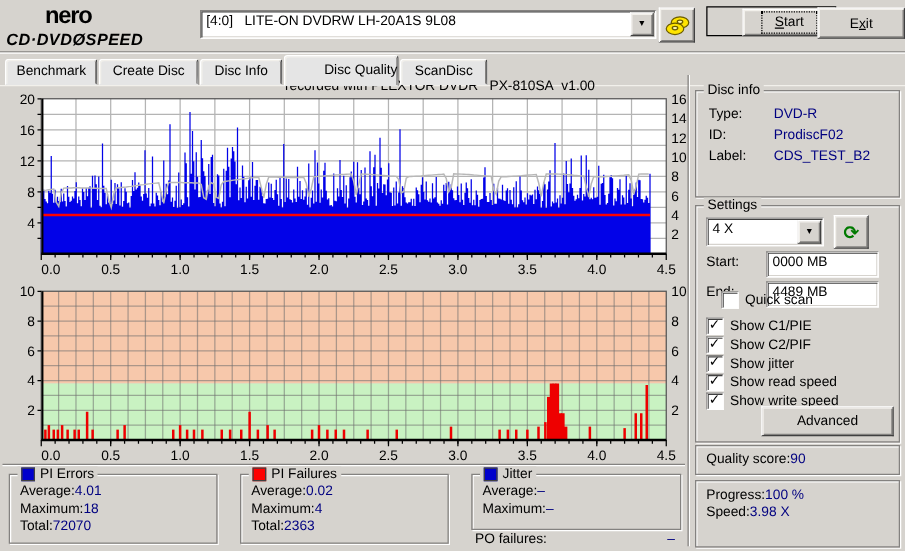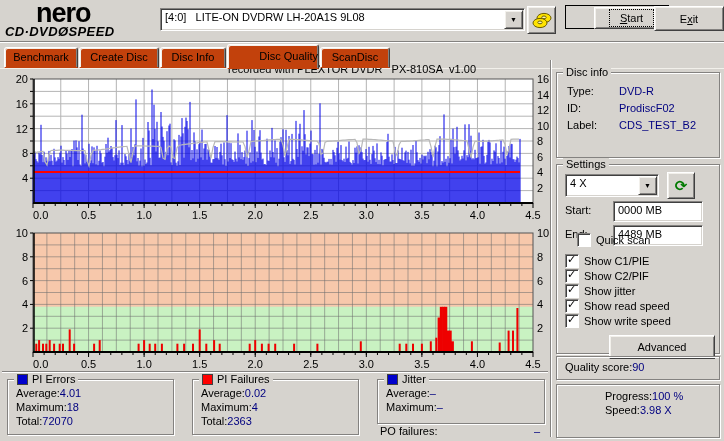--- a/index.html
+++ b/index.html
@@ -14,23 +14,23 @@
   .groupbox{border:1px solid #848280;box-shadow:1px 1px 0 #ffffff, inset 1px 1px 0 #ffffff;}
   .group-title{position:absolute;top:-7px;left:6px;background:#d6d3ce;padding:0 3px;display:flex;align-items:center;gap:4px;line-height:12px;white-space:nowrap;}
   .sq{width:9px;height:9px;display:inline-block;border:1px solid #404040;}
   .hr-groove{border-top:1px solid #848280;border-bottom:1px solid #ffffff;height:0;}
   .vr-groove{border-left:1px solid #848280;border-right:1px solid #ffffff;width:0;}
   .btn{display:flex;align-items:center;justify-content:center;cursor:default;user-select:none;}
   .btn-default-rim{border:1px solid #000;padding:1px;background:#d6d3ce;}
   .focus-rect{border:1px dotted #000;padding:1px 10px;line-height:14px;}
   .ul{text-decoration:underline;}
   .navy{color:#000080;}
-  .logo1{font-weight:900;font-size:27px;letter-spacing:-1px;line-height:24px;}
+  .logo1{font-weight:900;font-size:19px;letter-spacing:-1px;line-height:24px;}
   .logo2{font-weight:bold;font-style:italic;font-size:13px;letter-spacing:0.4px;line-height:12px;}
-  .tab{position:absolute;top:2px;height:19px;background:#c2410c;text-align:center;line-height:19px;
+  .tab{position:absolute;top:2px;height:19px;background:#e5e5e5;text-align:center;line-height:19px;
     border:1px solid;border-color:#ffffff #404040 transparent #ffffff;border-radius:3px 3px 0 0;
     box-shadow:inset 1px 1px 0 #f2f0eb, inset -1px 0 0 #848280;z-index:1;}
   .tab.active{top:-1px;height:23px;line-height:22px;z-index:3;text-align:right;}
   .tabline{position:absolute;left:0;top:68px;width:724px;height:1px;background:#f2f0eb;z-index:0;}
   .check-row{position:absolute;left:8px;display:flex;align-items:center;gap:5px;height:14px;}
   .checkbox{width:12px;height:12px;background:#fff;border:1px solid;border-color:#848280 #fff #fff #848280;
     box-shadow:inset 1px 1px 0 #404040;position:relative;flex:0 0 auto;}
   .mark{position:absolute;left:1px;top:-2px;font-size:11px;font-weight:bold;color:#000;}
   .stat-row{display:flex;padding:0 8px;line-height:14px;}
   .info-row{display:flex;padding:0 0 0 10px;line-height:17px;}
@@ -462,34 +462,34 @@
         </span>
         <span>Show read speed</span>
       </div>
     <div class="check-row" style="top:149px;">
         <span class="checkbox">
           <span class="mark">✓</span>
         </span>
         <span>Show write speed</span>
       </div>
 
-    <div class="abs raised btn" style="left:52px;top:160px;width:104px;height:22px;margin-top:10px;">
+    <div class="abs raised btn" style="left:52px;top:160px;width:104px;height:22px;">
         <span>Advanced</span>
       </div>
   </div>
 
   <div class="abs groupbox" style="left:556px;top:356px;width:162px;height:22px;">
     <div class="stat-row" style="line-height:20px;">
         <span>Quality score:</span>
         <span class="navy">90</span>
       </div>
   </div>
 
   <div class="abs groupbox" style="left:556px;top:384px;width:162px;height:52px;">
-    <div style="padding-top:4px;padding-left:40px;">
+    <div style="padding-top:4px;">
       <div class="stat-row">
           <span>Progress:</span>
           <span class="navy">100 %</span>
         </div>
       <div class="stat-row">
           <span>Speed:</span>
           <span class="navy">3.98 X</span>
         </div>
     </div>
   </div>

